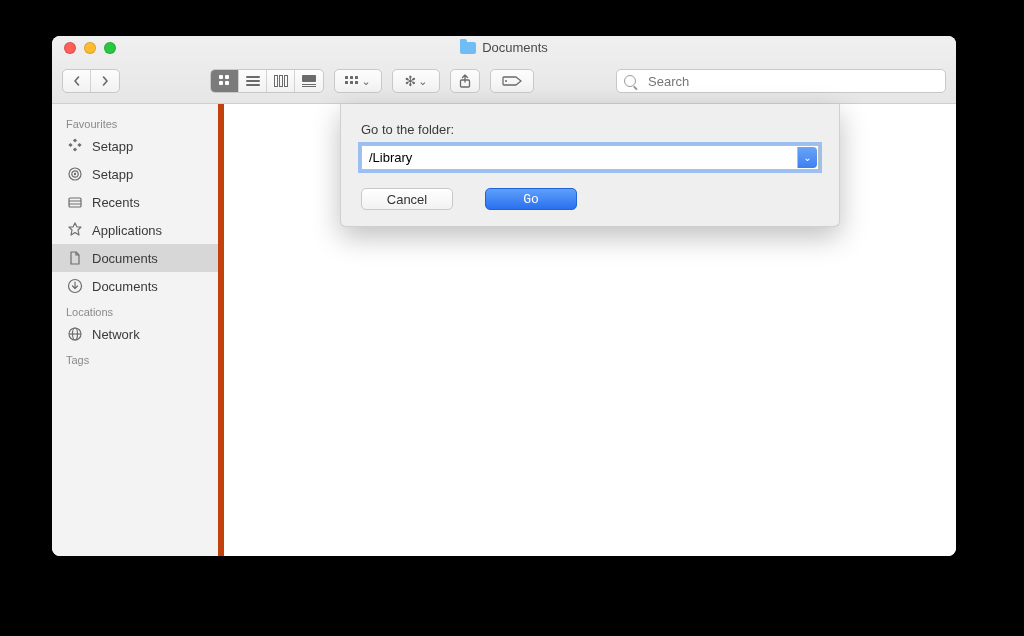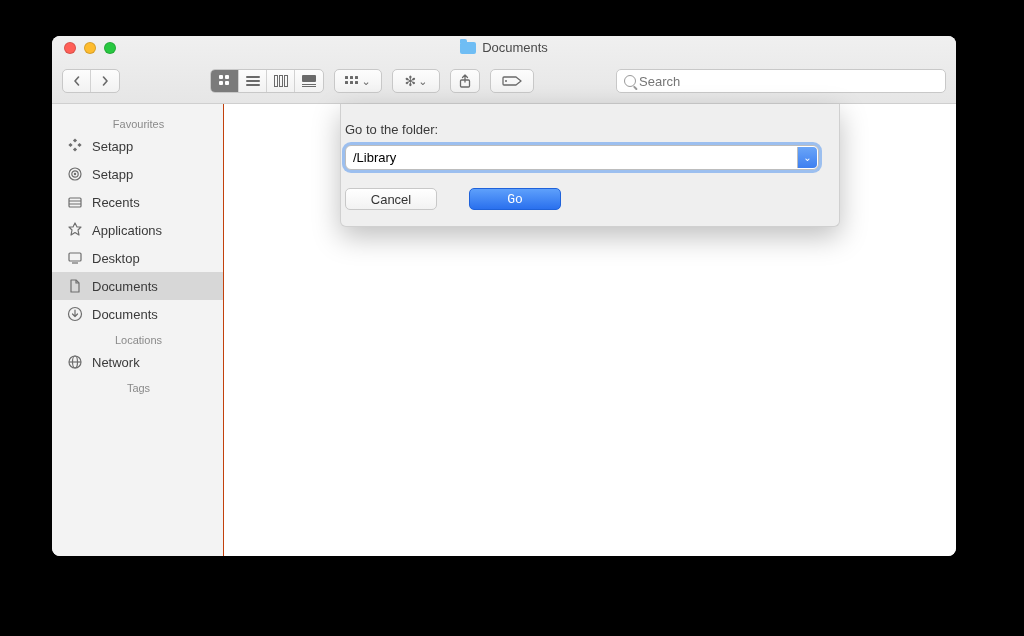--- a/index.html
+++ b/index.html
@@ -114,21 +114,21 @@
   .btn.w48 { width: 48px; }
   .search {
     flex: 1;
     height: 24px;
     border: 1px solid #c8c8c8;
     border-radius: 5px;
     background: #fff;
     display: flex;
     align-items: center;
     padding: 0 7px;
-    gap: 3px;
+    gap: 12px;
     color:#9a9a9a;
     max-width: 330px;
     margin-left: auto;
   }
   .search input {
     border: none; outline: none; flex:1; font-size: 13px; background: transparent;
     color: #333;
   }
   .chev { font-size: 11px; margin-left:2px; }
   .dots4 {
@@ -157,25 +157,24 @@
 
   
   .window-body {
     flex: 1;
     display: flex;
     min-height: 0;
   }
   .sidebar {
     width: 172px;
     background: #f3f3f3;
-    border-right: 1px solid #c2410c;
+    border-right: 6px solid #c2410c;
     padding-top: 8px;
     font-size: 13px;
     color: #3a3a3a;
-    text-align: center;
   }
   .sb-section-title {
     text-transform: none;
     color: #8a8a8a;
     font-size: 11px;
     padding: 6px 12px 2px 14px;
     font-weight: 500;
   }
   .sb-item {
     display: flex;
@@ -203,31 +202,31 @@
     position: absolute;
     top: 0;
     left: 50%;
     transform: translateX(-50%);
     width: 500px;
     background: #efefef;
     border: 1px solid #d0d0d0;
     border-top: none;
     border-radius: 0 0 6px 6px;
     box-shadow: 0 10px 28px rgba(0,0,0,0.25);
-    padding: 18px 20px 16px 4px;
+    padding: 18px 20px 16px 20px;
   }
   .sheet-label {
     font-size: 13px;
     color: #3a3a3a;
     margin-bottom: 8px;
   }
   .combo-wrap {
     position: relative;
     border: 1px solid #bdbdbd;
-    border-radius: 6px;
+    border-radius: 0;
     background: #fff;
     box-shadow: 0 0 0 3px rgba(88,151,238,0.55);
   }
   .combo-input {
     width: 100%;
     border: none;
     outline: none;
     padding: 4px 28px 4px 7px;
     font-size: 13px;
     border-radius: 5px;
@@ -424,29 +423,20 @@
 
       <div class="sb-item">
         <span class="sb-icon">
           <svg viewBox="0 0 16 16" fill="currentColor">
               <path d="M8 1 L10 5 L14 5 L11 8 L12 13 L8 10.5 L4 13 L5 8 L2 5 L6 5 Z" fill="none" stroke="currentColor" stroke-width="1.2" stroke-linejoin="round"></path>
             </svg>
         </span>
         <span>Applications</span>
       </div>
 
-      <div class="sb-item">
-        <span class="sb-icon">
-          <svg viewBox="0 0 16 16">
-              <rect x="2" y="3" width="12" height="8" rx="1" fill="none" stroke="currentColor" stroke-width="1.2"></rect>
-              <line x1="5" y1="13" x2="11" y2="13" stroke="currentColor" stroke-width="1.2"></line>
-            </svg>
-        </span>
-        <span>Desktop</span>
-      </div>
 
       <div class="sb-item selected">
         <span class="sb-icon">
           <svg viewBox="0 0 16 16">
               <path d="M4 2 H9 L12 5 V14 H4 Z" fill="none" stroke="currentColor" stroke-width="1.2" stroke-linejoin="round"></path>
               <path d="M9 2 V5 H12" fill="none" stroke="currentColor" stroke-width="1.2"></path>
             </svg>
         </span>
         <span>Documents</span>
       </div>

